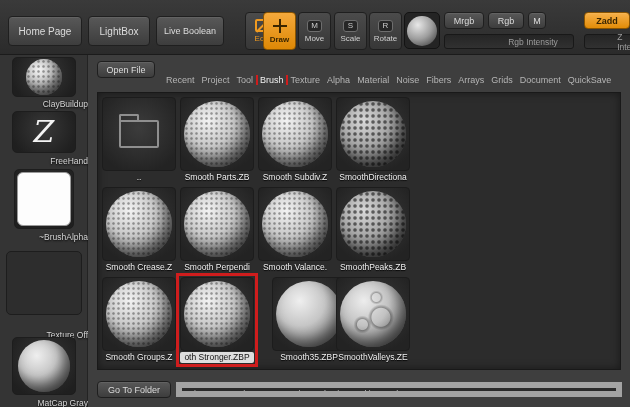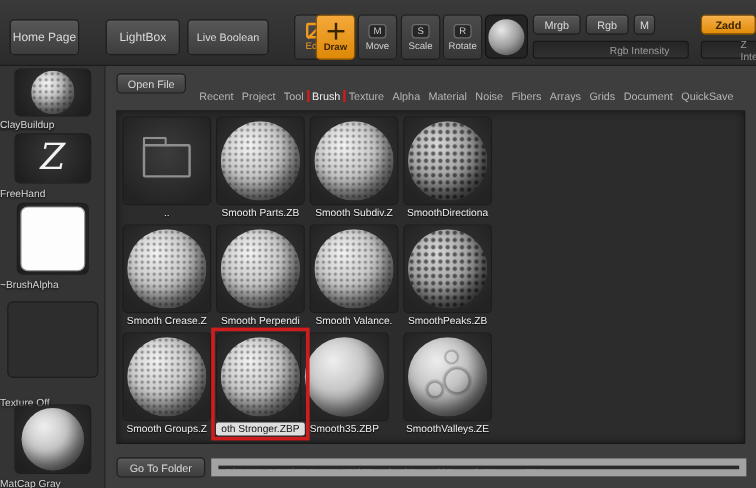--- a/index.html
+++ b/index.html
@@ -13,21 +13,21 @@
   .topbar {
     position:absolute; left:0; top:0; width:630px; height:55px;
     background:linear-gradient(#3a3a3a,#2b2b2b); border-bottom:1px solid #1b1b1b;
   }
   .btn {
     position:absolute; display:flex; align-items:center; justify-content:center;
     background:linear-gradient(#585858,#3d3d3d); border:1px solid #1f1f1f;
     border-radius:4px; color:#dcdcdc; font-size:10px; cursor:pointer;
     box-shadow:inset 0 1px 0 rgba(255,255,255,.07);
   }
-  .btn-home     { left:8px;   top:16px; width:58px; height:30px; }
+  .btn-home     { left:8px;   top:16px; width:74px; height:30px; }
   .btn-lightbox { left:88px;  top:16px; width:62px; height:30px; }
   .btn-liveboolean { left:156px; top:16px; width:68px; height:30px; font-size:9px; }
   .tool-btn {
     position:absolute; top:12px; width:33px; height:38px; border-radius:4px;
     background:linear-gradient(#4b4b4b,#373737); border:1px solid #1f1f1f;
     display:flex; flex-direction:column; align-items:center; justify-content:center; gap:3px;
     cursor:pointer;
   }
   .tool-btn .lbl { font-size:8px; color:#cfcfcf; line-height:8px; }
   .tool-btn.t-edit .lbl { color:#f09a20; }
@@ -66,21 +66,21 @@
   .sl-rgb { left:444px; top:34px; width:130px; }
   .sl-z   { left:584px; top:34px; width:46px; }
   
   .sidebar { position:absolute; left:0; top:55px; width:88px; height:352px;
     background:#343434; border-right:1px solid #232323; }
   .side-thumb {
     position:absolute; border-radius:5px; border:1px solid #1d1d1d;
     background:radial-gradient(circle at 50% 40%, #383838, #1f1f1f 85%);
     display:flex; align-items:center; justify-content:center; cursor:pointer;
   }
-  .side-label { position:absolute; left:0; width:88px; text-align:left;
+  .side-label { position:absolute; left:0; width:88px; text-align:right;
     font-size:8.5px; color:#d6d6d6; text-shadow:0 1px 2px #000; white-space:nowrap; }
   .ball { border-radius:50%; box-shadow:inset -5px -7px 12px rgba(0,0,0,.42); }
   .b-smooth { background:radial-gradient(circle at 36% 30%, #efefef, #c6c6c6 40%, #8a8a8a 68%, #474747 96%); }
   .b-noise  { background-image:radial-gradient(rgba(15,15,15,.38) .8px, transparent 1.7px),
               radial-gradient(circle at 36% 30%, #f2f2f2, #c8c8c8 40%, #8a8a8a 68%, #474747 96%);
               background-size:5px 5px, 100% 100%; }
   .b-rough  { background-image:radial-gradient(rgba(5,5,5,.55) 1.2px, transparent 2.3px),
               radial-gradient(circle at 36% 30%, #d8d8d8, #a6a6a6 40%, #686868 68%, #353535 96%);
               background-size:6px 6px, 100% 100%; }
   .b-crater { background-image:
@@ -266,21 +266,21 @@
             <span class="ball b-noise"></span>
           </div>
         <div class="lbl">Smooth Groups.Z</div>
       </div>
       <div class="cell sel" style="left:82px; top:184px;">
         <div class="img">
             <span class="ball b-noise"></span>
           </div>
         <div class="lbl">oth Stronger.ZBP</div>
       </div>
-      <div class="cell" style="left:152px; top:184px;">
+      <div class="cell" style="left:174px; top:184px;">
         <div class="img">
             <span class="ball b-smooth"></span>
           </div>
         <div class="lbl">Smooth35.ZBP</div>
       </div>
       <div class="cell" style="left:238px; top:184px;">
         <div class="img">
             <span class="ball b-crater"></span>
           </div>
         <div class="lbl">SmoothValleys.ZE</div>

